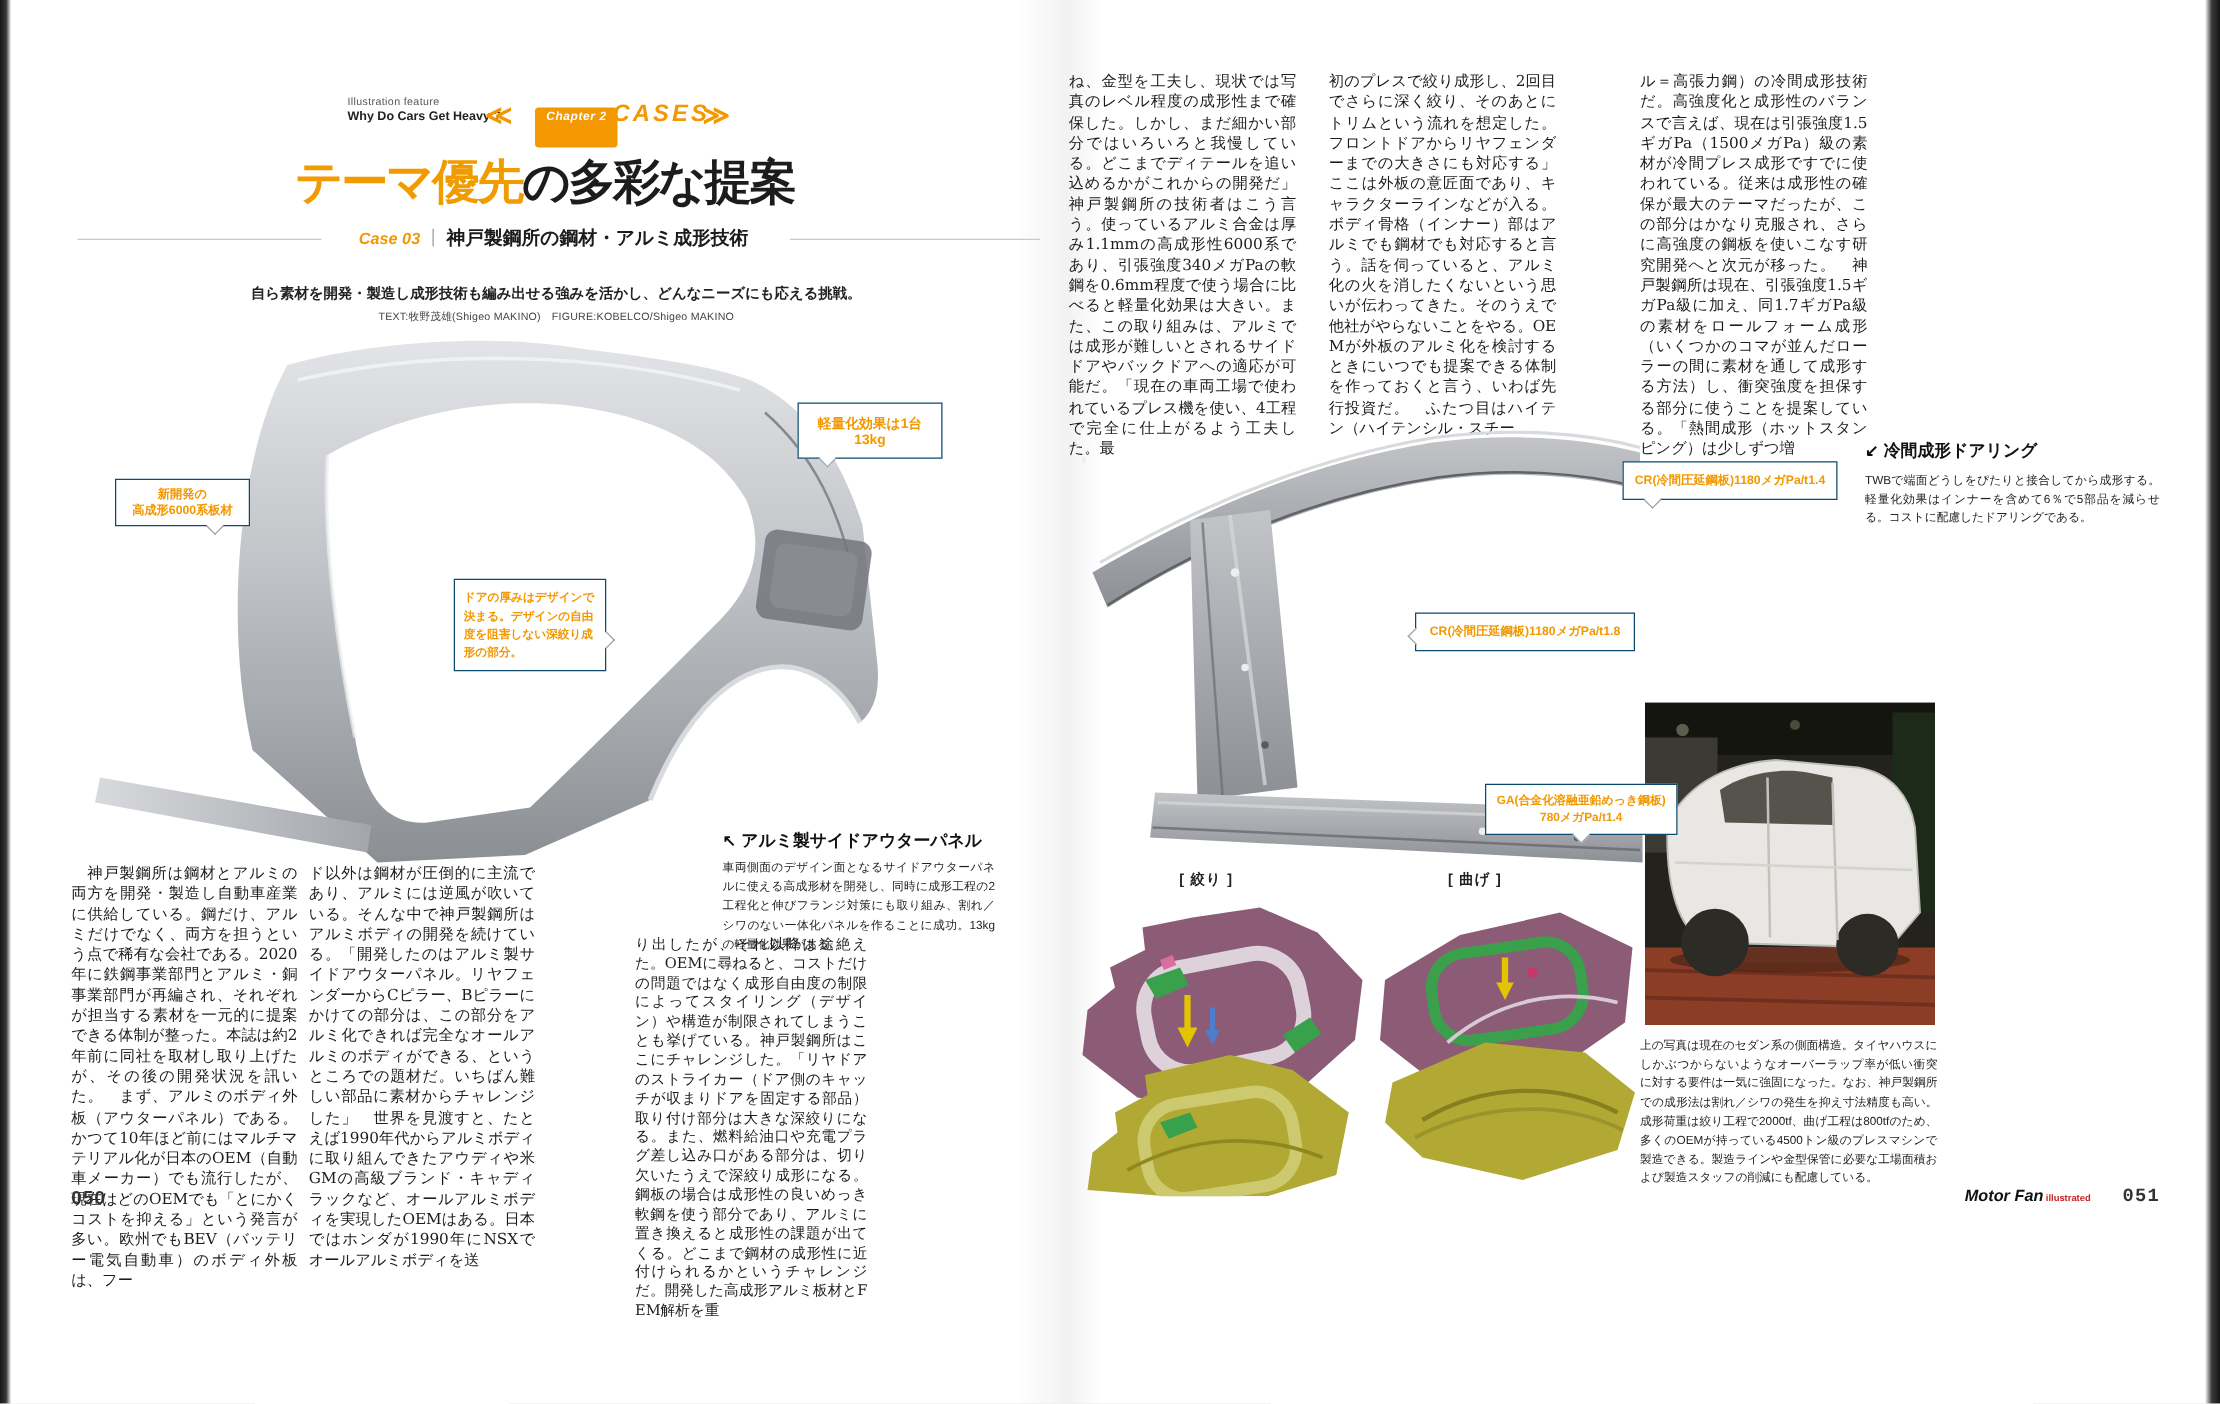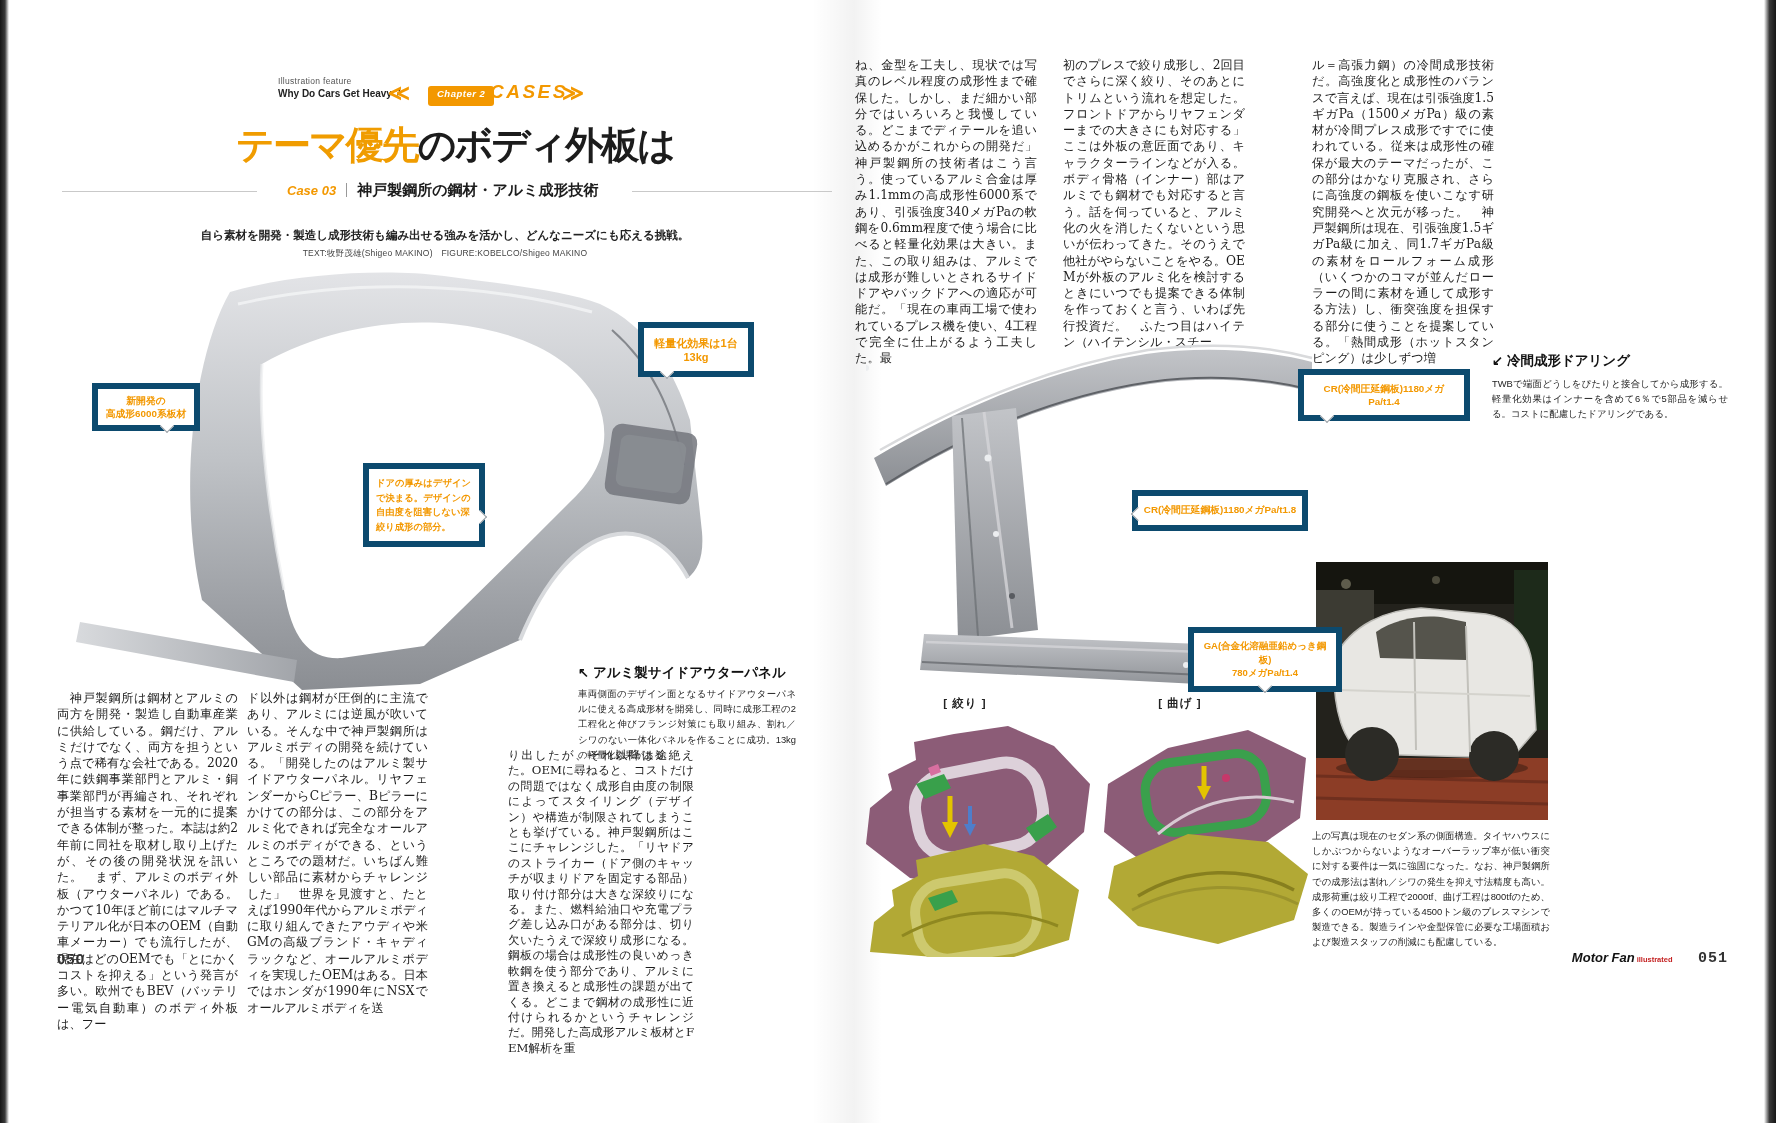--- a/index.html
+++ b/index.html
@@ -9,39 +9,39 @@
   .serif{font-family:"DejaVu Serif","Liberation Serif",serif;}
   
   .edge-left{left:0;top:0;width:9px;height:1123px;background:linear-gradient(90deg,#161616,#3a3a3a 55%,rgba(0,0,0,0));}
   .edge-right{right:0;top:0;width:12px;height:1123px;background:linear-gradient(270deg,#161616,#3a3a3a 55%,rgba(0,0,0,0));}
   .gutter{left:812px;top:0;width:70px;height:1123px;background:linear-gradient(90deg,rgba(0,0,0,0),rgba(0,0,0,0.05) 60%,rgba(0,0,0,0));}
   
   .kicker1{font-size:8.5px;color:#555;letter-spacing:.3px;}
   .kicker2{font-size:10px;font-weight:bold;color:#222;margin-top:2px;}
   .chev{font-size:21px;font-weight:900;color:#f39800;line-height:1;}
   .badge{background:#f39800;color:#fff;font-size:9.5px;font-weight:bold;font-style:italic;
-         padding:2px 9px 7px;border-radius:3px;letter-spacing:.5px;}
+         padding:2px 9px 19px;border-radius:3px;letter-spacing:.5px;}
   .cases{font-size:19px;font-weight:900;font-style:italic;color:#f39800;letter-spacing:2.5px;}
   .big-title{font-size:38px;font-weight:900;letter-spacing:-2px;white-space:nowrap;}
   .big-title .acc{color:#f09c00;}
   .case-line{font-size:15px;font-weight:bold;white-space:nowrap;}
   .case-label{color:#f39800;font-style:italic;font-weight:bold;font-size:13px;margin-right:10px;}
   .case-sep{display:inline-block;width:1px;height:14px;background:#999;margin:0 10px -2px 0;}
   .rule{height:1px;background:#c9c9c9;}
   .lead{font-size:11.5px;font-weight:bold;color:#222;text-align:center;line-height:18px;}
   .credit{font-size:8.5px;color:#444;text-align:center;letter-spacing:.2px;}
   
   .col{font-size:12.2px;line-height:16.3px;text-align:justify;word-break:break-all;color:#1b1b1b;}
   .col-sm{font-size:11.7px;line-height:15.4px;}
   
   .cap-head{font-size:13.5px;font-weight:bold;color:#111;white-space:nowrap;}
   .cap-arrow{font-size:13px;font-weight:bold;margin-right:4px;}
   .cap-body{font-size:9.4px;line-height:15.2px;text-align:justify;word-break:break-all;color:#222;font-weight:500;}
   
-  .callout{position:absolute;background:#fff;border:6px solid #0c4a6e;color:#f39800;
+  .callout{position:absolute;background:#fff;border:1px solid #0c4a6e;color:#f39800;
            font-weight:bold;text-align:center;box-sizing:border-box;z-index:5;}
   .callout .tail{position:absolute;width:9px;height:9px;background:#fff;transform:rotate(45deg);}
   .tail-bl{bottom:-5.5px;left:18px;border-right:1px solid #9aa0a6;border-bottom:1px solid #9aa0a6;}
   .tail-bc{bottom:-5.5px;left:50%;margin-left:-5px;border-right:1px solid #9aa0a6;border-bottom:1px solid #9aa0a6;}
   .tail-br{bottom:-5.5px;right:22px;border-right:1px solid #9aa0a6;border-bottom:1px solid #9aa0a6;}
   .tail-r{right:-5.5px;top:60%;border-right:1px solid #9aa0a6;border-top:1px solid #9aa0a6;}
   .tail-l{left:-5.5px;top:45%;border-left:1px solid #9aa0a6;border-bottom:1px solid #9aa0a6;}
   .fem-label{font-size:11.5px;font-weight:bold;color:#222;text-align:center;letter-spacing:1px;}
   .pageno{font-size:15px;font-weight:bold;color:#333;letter-spacing:1px;}
   .logo-main{font-size:13px;font-weight:900;font-style:italic;color:#111;}
@@ -56,21 +56,21 @@
   <div class="abs" style="left:278px;top:76px;">
     <div class="kicker1">Illustration feature</div>
     <div class="kicker2">Why Do Cars Get Heavy ?</div>
   </div>
   <span class="abs chev" style="left:388px;top:82px;">≪</span>
   <span class="abs badge" style="left:428px;top:86px;">Chapter 2</span>
   <span class="abs cases" style="left:490px;top:81px;">CASES</span>
   <span class="abs chev" style="left:562px;top:82px;">≫</span>
 
   <div class="abs big-title" style="left:236px;top:120px;">
-    <span class="acc">テーマ優先</span><span>のボディ外板は</span>
+    <span class="acc">テーマ優先</span><span>の多彩な提案</span>
   </div>
 
   <div class="abs rule" style="left:62px;top:191px;width:195px;"></div>
   <div class="abs rule" style="left:632px;top:191px;width:200px;"></div>
   <div class="abs case-line" style="left:287px;top:181px;">
     <span class="case-label">Case 03</span><span class="case-sep"></span><span>神戸製鋼所の鋼材・アルミ成形技術</span>
   </div>
 
   <div class="abs lead" style="left:95px;top:226px;width:700px;">自ら素材を開発・製造し成形技術も編み出せる強みを活かし、どんなニーズにも応える挑戦。</div>
   <div class="abs credit" style="left:95px;top:248px;width:700px;">TEXT:牧野茂雄(Shigeo MAKINO)　FIGURE:KOBELCO/Shigeo MAKINO</div>

